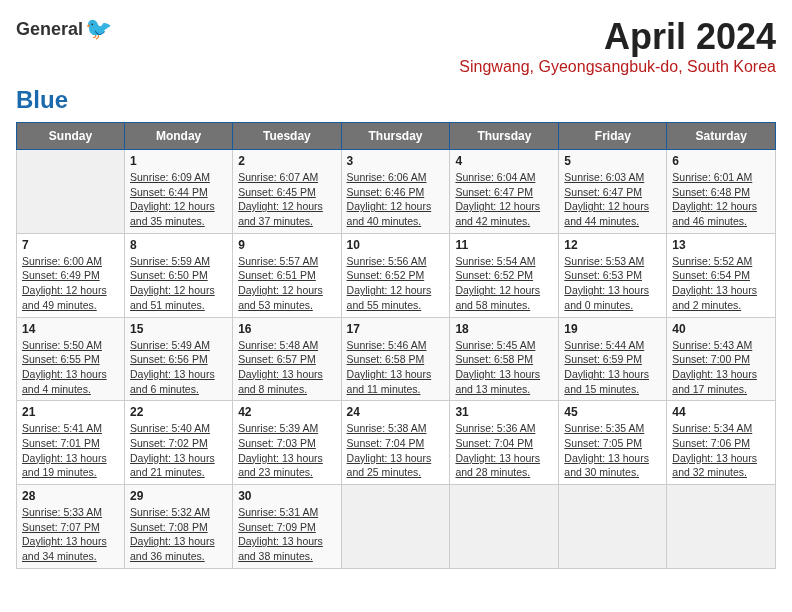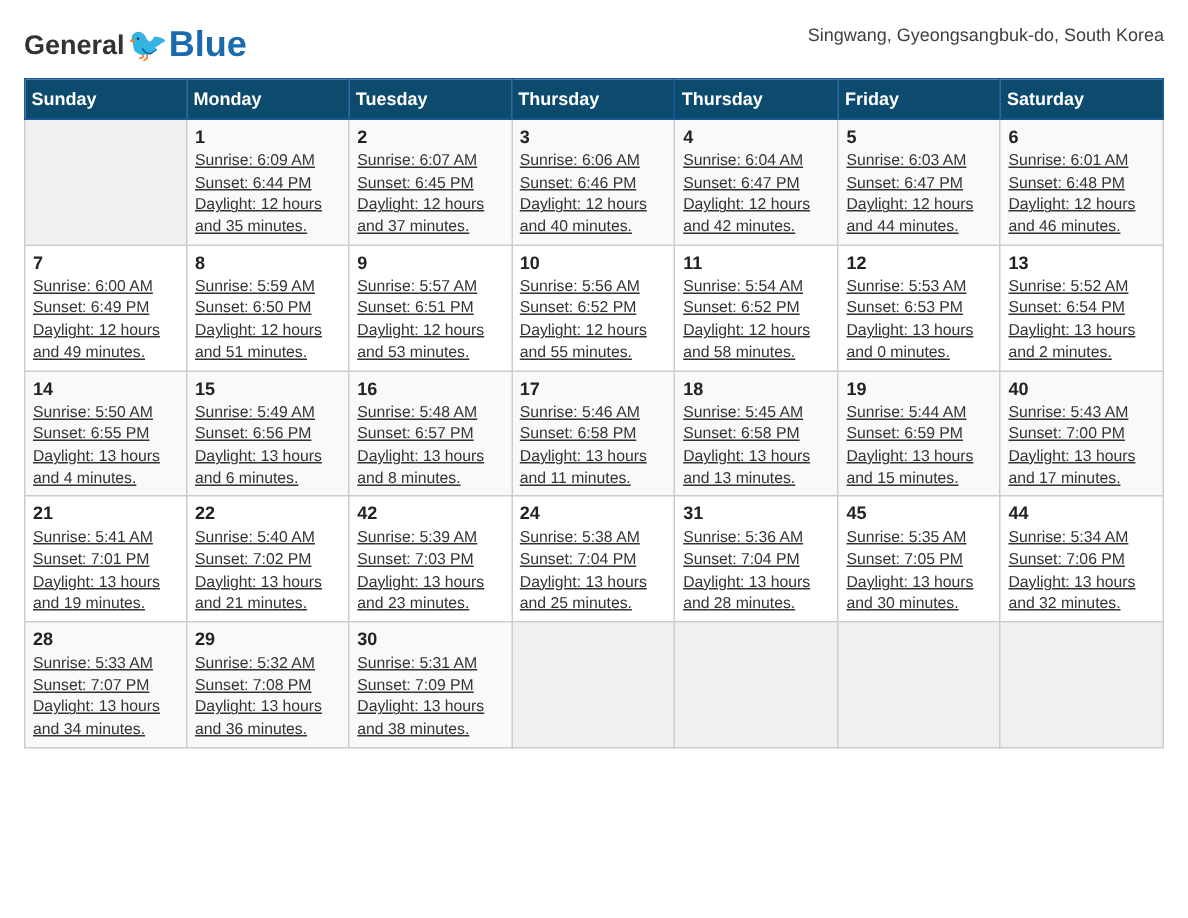--- a/index.html
+++ b/index.html
@@ -11,22 +11,23 @@
       padding: 16px;
     }
     .header-area {
       display: flex;
       align-items: flex-start;
       justify-content: space-between;
       margin-bottom: 8px;
     }
     .logo {
       display: flex;
-      flex-direction: row;
-      align-items: center;
+      flex-direction: column;
+      align-items: flex-start;
+      gap: 44px;
     }
     .logo-general {
       font-size: 18px;
       font-weight: bold;
       color: #333;
     }
     .logo-blue {
       font-size: 24px;
       font-weight: bold;
       color: #1a6aad;
@@ -42,33 +43,33 @@
     }
     .title-area {
       text-align: right;
     }
     .month-title {
       font-size: 36px;
       font-weight: bold;
       color: #222;
     }
     .location-title {
-      font-size: 12px;
-      color: #404040;
+      font-size: 16px;
+      color: #b91c1c;
     }
     table {
       width: 100%;
       border-collapse: collapse;
       font-size: 11px;
     }
     thead th {
-      background: #0c4a6e;
+      background: #737373;
       color: #fff;
       padding: 6px 4px;
-      text-align: left;
+      text-align: center;
       font-size: 12px;
       font-weight: bold;
       border: 1px solid #1a5a9a;
     }
     tbody td {
       border: 1px solid #ccc;
       vertical-align: top;
       padding: 4px 5px;
       width: 113px;
       min-height: 80px;
@@ -99,20 +100,21 @@
 
 <div class="header-area">
   <div class="logo">
     <div class="logo-row">
       <span class="logo-general">General</span>
       <span class="logo-bird">🐦</span>
     </div>
     <span class="logo-blue">Blue</span>
   </div>
   <div class="title-area">
+    <div class="month-title">April 2024</div>
     <div class="location-title">Singwang, Gyeongsangbuk-do, South Korea</div>
   </div>
 </div>
 
 <table>
   <thead>
     <tr>
     <th>Sunday</th>
         <th>Monday</th>
         <th>Tuesday</th>

